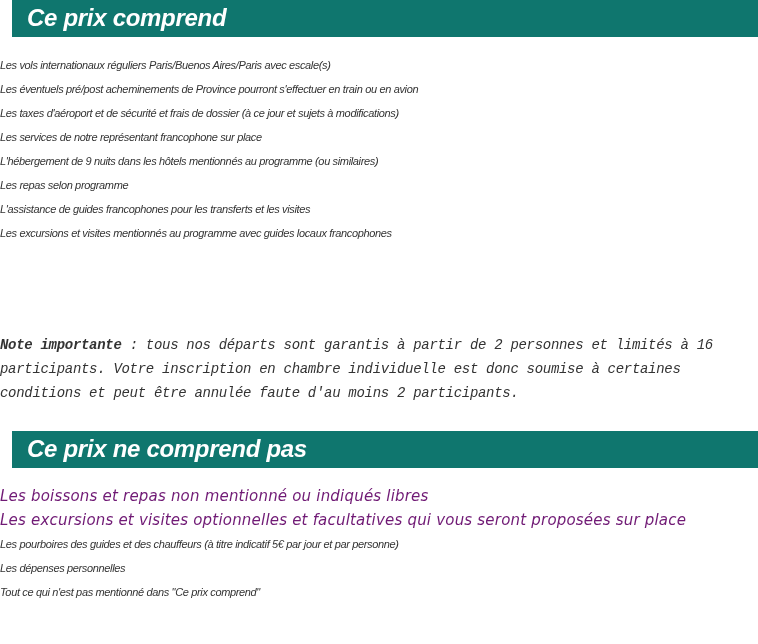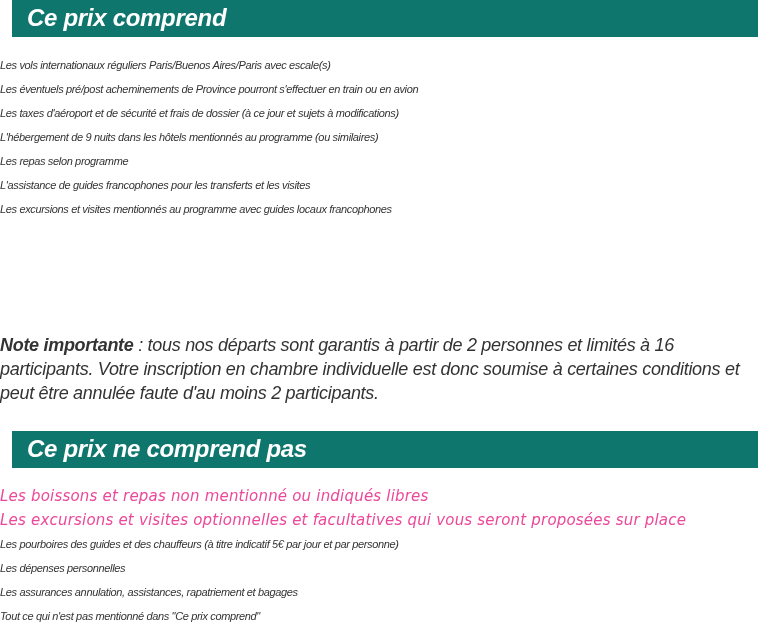--- a/index.html
+++ b/index.html
@@ -53,66 +53,66 @@
       line-height: 24px;
       height: 24px;
       color: #333333;
       white-space: nowrap;
       letter-spacing: -0.35px;
     }
     .list li.alt-font {
       font-family: "DejaVu Sans", sans-serif;
       font-size: 15px;
       letter-spacing: 0.2px;
-      color: #ec4899;
+      color: #701a75;
     }
     #included-list { top: 53px; }
     #excluded-list { top: 484px; }
 
     .note {
       position: absolute;
       left: 0;
       top: 333px;
       width: 750px;
       margin: 0;
-      font-family: Liberation Sans, sans-serif;
+      font-family: Liberation Mono, monospace;
       font-style: italic;
-      font-size: 18px;
+      font-size: 14px;
       line-height: 24px;
       color: #333333;
       letter-spacing: -0.3px;
     }
     .note .note-label {
       font-weight: bold;
       color: #333333;
     }
   </style>
 </head>
 <body>
 
 <div class="section-header" id="header-included">
   <h2>Ce prix comprend</h2>
 </div>
 
 <ul class="list" id="included-list">
   <li>Les vols internationaux réguliers Paris/Buenos Aires/Paris avec escale(s)</li>
   <li>Les éventuels pré/post acheminements de Province pourront s'effectuer en train ou en avion</li>
   <li>Les taxes d'aéroport et de sécurité et frais de dossier (à ce jour et sujets à modifications)</li>
+  <li>Les services de notre représentant francophone sur place</li>
   <li>L'hébergement de 9 nuits dans les hôtels mentionnés au programme (ou similaires)</li>
   <li>Les repas selon programme</li>
   <li>L'assistance de guides francophones pour les transferts et les visites</li>
   <li>Les excursions et visites mentionnés au programme avec guides locaux francophones</li>
 </ul>
 
 <p class="note"><span class="note-label">Note importante</span><span> : tous nos départs sont garantis à partir de 2 personnes et limités à 16 participants. Votre inscription en chambre individuelle est donc soumise à certaines conditions et peut être annulée faute d'au moins 2 participants.</span></p>
 
 <div class="section-header" id="header-excluded">
   <h2>Ce prix ne comprend pas</h2>
 </div>
 
 <ul class="list" id="excluded-list">
   <li class="alt-font">Les boissons et repas non mentionné ou indiqués libres</li>
   <li class="alt-font">Les excursions et visites optionnelles et facultatives qui vous seront proposées sur place</li>
   <li>Les pourboires des guides et des chauffeurs (à titre indicatif 5€ par jour et par personne)</li>
   <li>Les dépenses personnelles</li>
-  <li>Les assurances annulation, assistances, rapatriement et bagages</li>
   <li>Tout ce qui n'est pas mentionné dans "Ce prix comprend"</li>
 </ul>
 
 </body></html>

